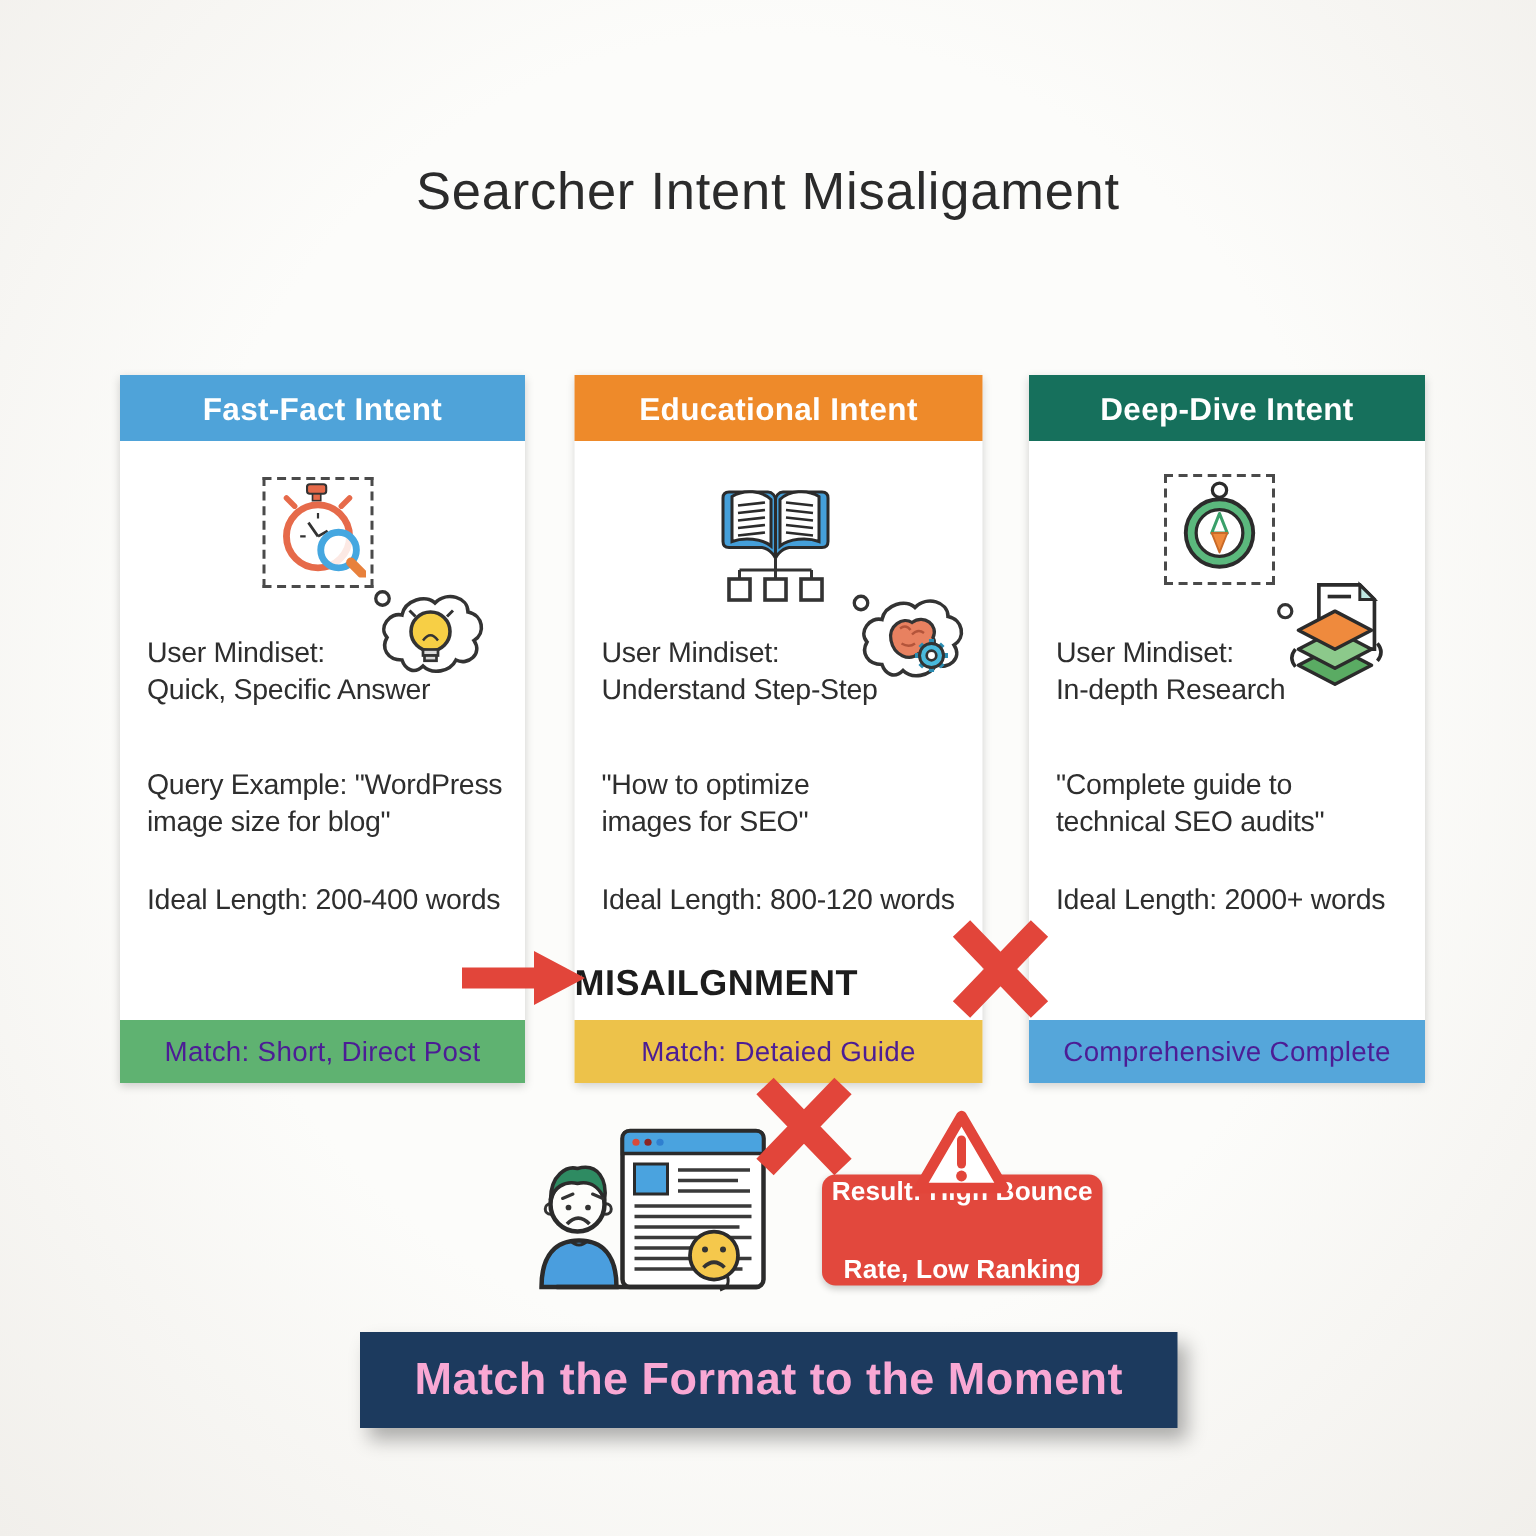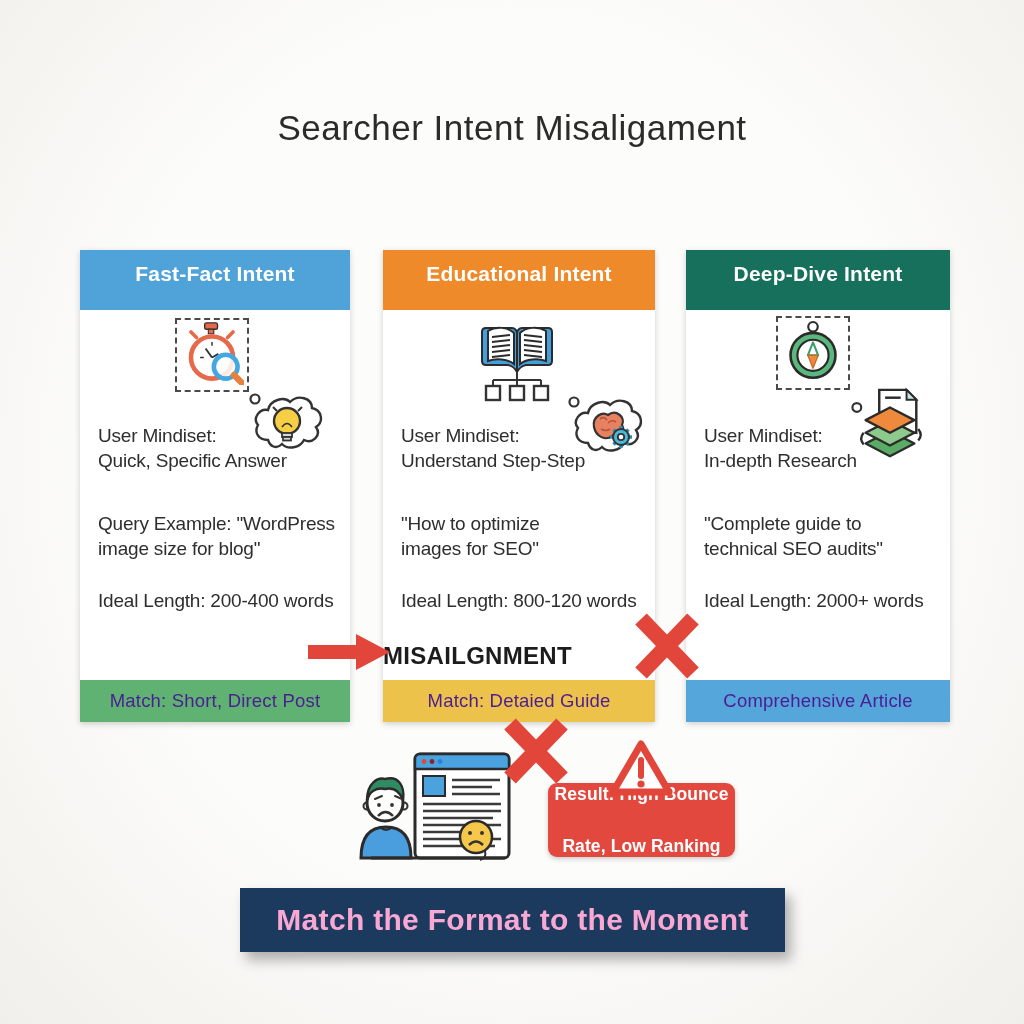--- a/index.html
+++ b/index.html
@@ -13,21 +13,21 @@
     font-size:35px;font-weight:400;color:#2b2b2b;letter-spacing:.5px;
   }
   .card{
     position:absolute;top:250px;height:472px;background:#fff;
     box-shadow:0 2px 6px rgba(0,0,0,.18);
   }
   .card1{left:80px;width:270px;}
   .card2{left:383px;width:272px;}
   .card3{left:686px;width:264px;}
   .card-header{
-    height:60px;line-height:48px;text-align:center;color:#fff;
+    height:44px;line-height:48px;text-align:center;color:#fff;
     font-weight:700;font-size:21px;letter-spacing:.2px;
   }
   .hdr-blue{background:#4fa3d9;}
   .hdr-orange{background:#ee8a2a;}
   .hdr-teal{background:#16705c;}
   .card-footer{
     position:absolute;bottom:0;left:0;right:0;height:42px;line-height:42px;
     text-align:center;color:#4c1d95;font-size:18.5px;letter-spacing:.2px;
   }
   .ftr-green{background:#5fb271;}
@@ -199,21 +199,21 @@
     <div class="txt txt-mindset">
       <div>User Mindiset:</div>
       <div>In-depth Research</div>
     </div>
     <div class="txt txt-query">
       <div>"Complete guide to</div>
       <div>technical SEO audits"</div>
     </div>
     <div class="txt txt-length">Ideal Length: 2000+ words</div>
 
-    <div class="card-footer ftr-blue">Comprehensive Article</div>
+    <div class="card-footer ftr-blue">Comprehensive Complete</div>
   </div>
 
   <span class="arrow-right">
     <svg width="84" height="40" viewBox="0 0 84 40">
       <polygon points="0,13 48,13 48,2 82,20 48,38 48,27 0,27" fill="#e2453a"></polygon>
     </svg>
   </span>
 
   <span class="x-mark x-right">
     <svg width="76" height="72" viewBox="0 0 76 72">

